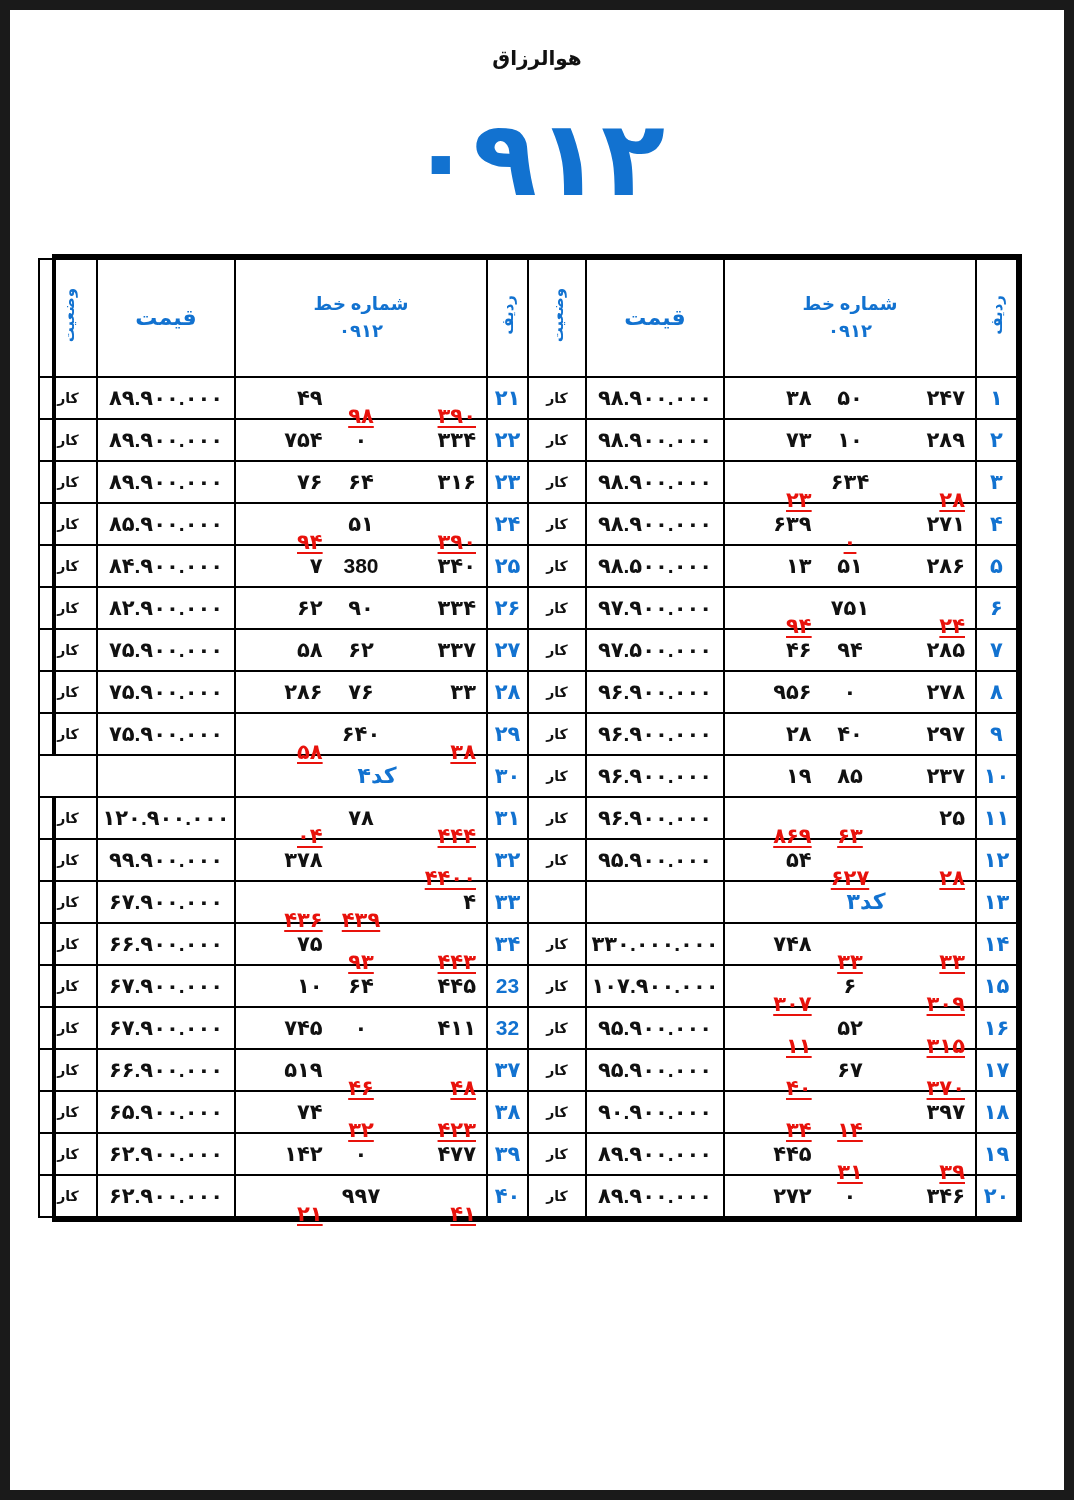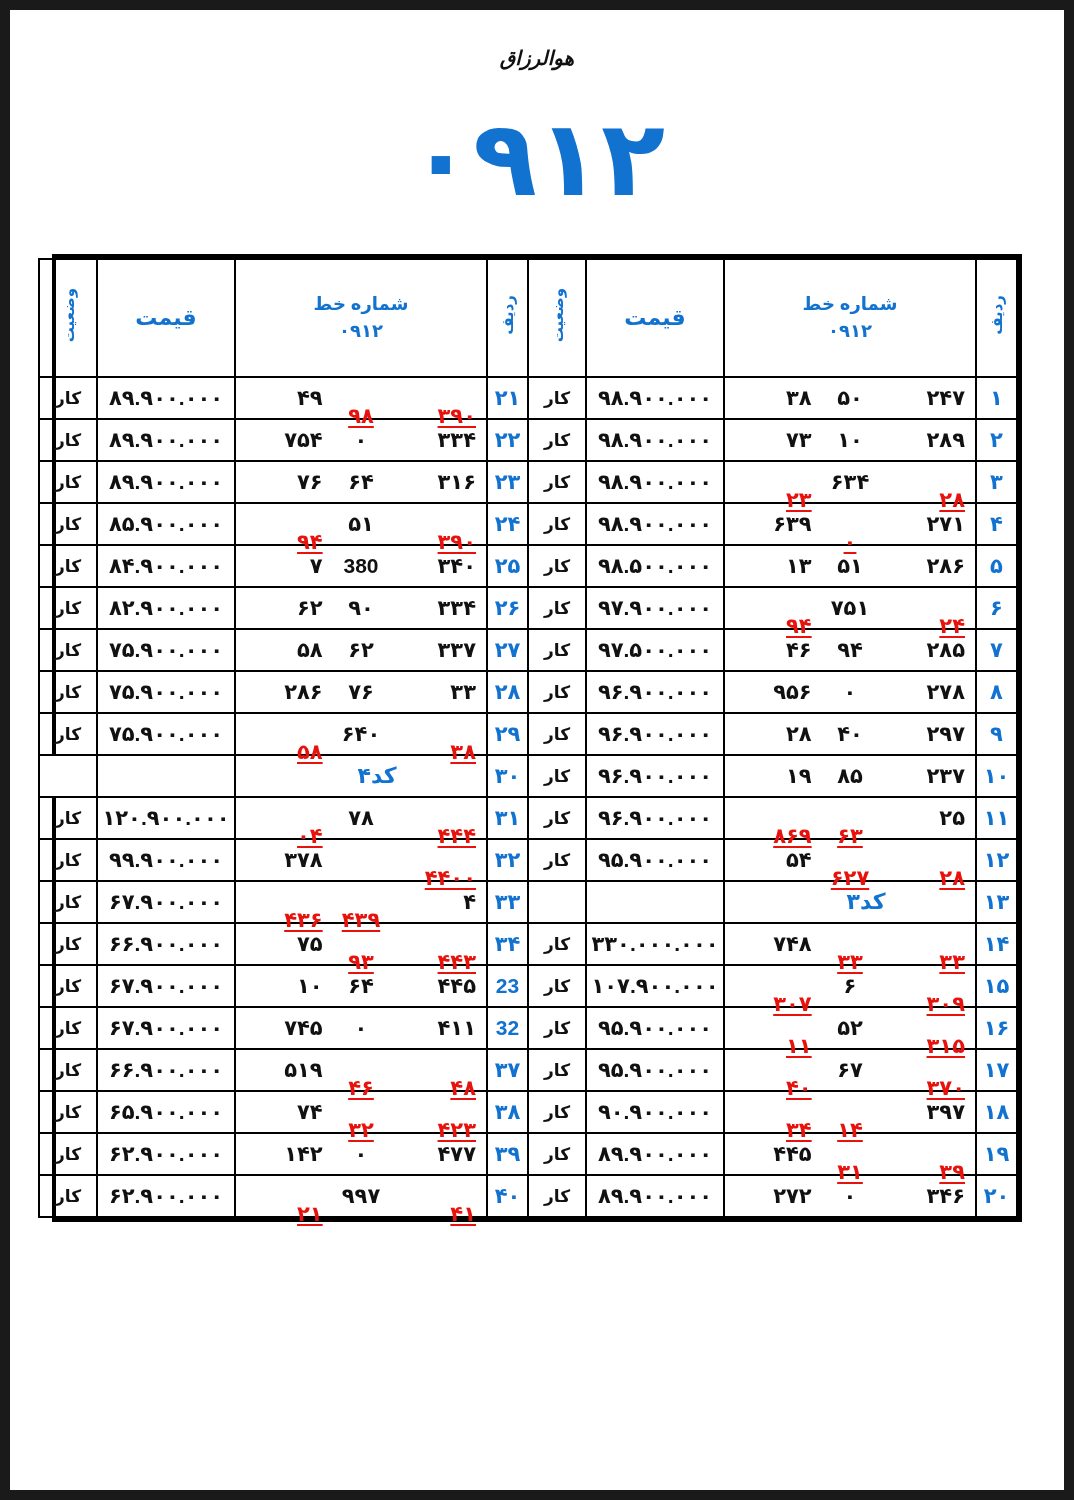--- a/index.html
+++ b/index.html
@@ -17,21 +17,20 @@
     background:#ffffff;
     box-sizing:border-box;
   }
   .header-title{
     text-align:center;
     font-size:20px;
     font-weight:bold;
     color:#111;
     padding-top:36px;
     letter-spacing:0px;
-    font-style:italic;
   }
   .big-number{
     text-align:center;
     color:#1272d0;
     font-size:105px;
     font-weight:bold;
     line-height:1.05;
     margin-top:34px;
     letter-spacing:2px;
   }
@@ -83,21 +82,21 @@
   .idx{
     color:#1272d0;
     font-size:21px;
   }
   .price{
     font-size:21px;
     color:#111;
     letter-spacing:0.5px;
   }
   .status{
-    font-size:17px;
+    font-size:14px;
     color:#111;
   }
   .numcell{
     padding:0;
   }
   .numgrid{
     display:flex;
     flex-direction:row;
     align-items:center;
     justify-content:space-between;

